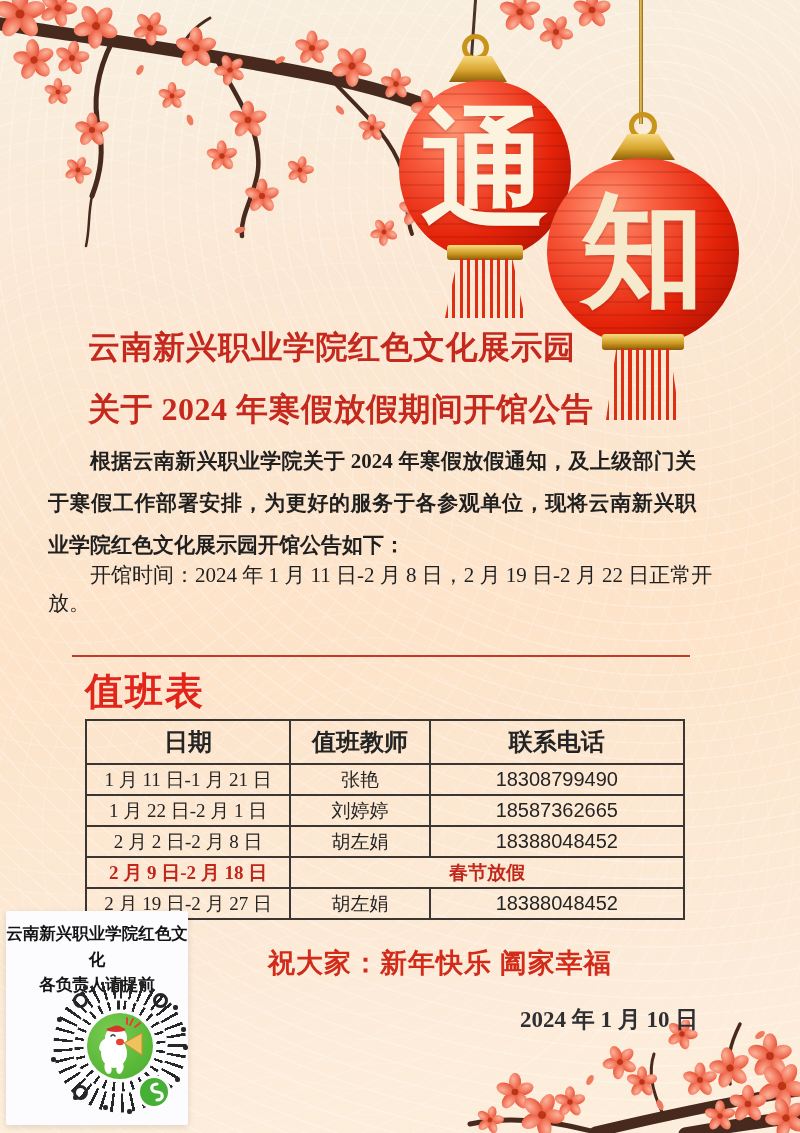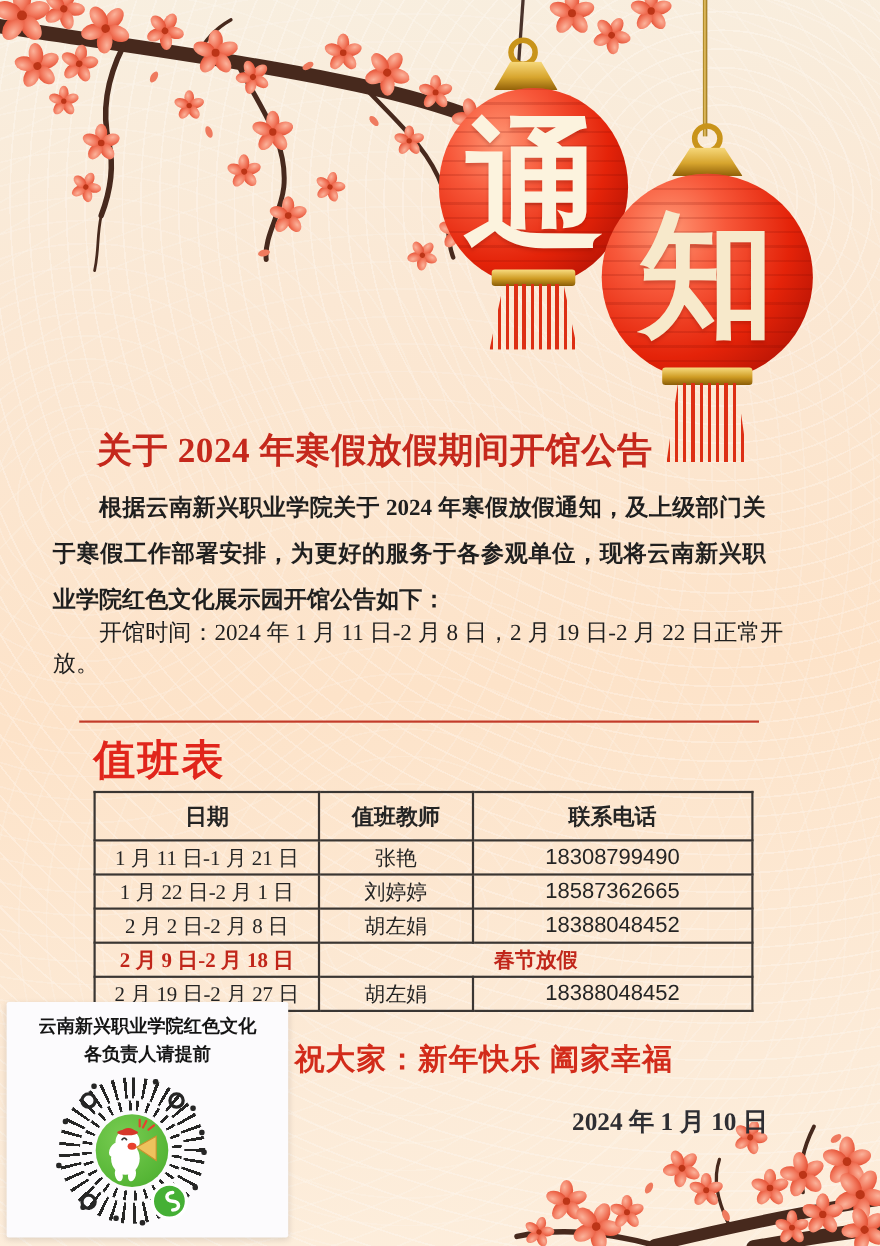--- a/index.html
+++ b/index.html
@@ -54,27 +54,27 @@
   .line-open{position:absolute;left:48px;top:561px;width:700px;font-size:21px;color:#1f1f1f;text-indent:2em;}
   .line-note{position:absolute;left:48px;top:608px;width:700px;font-size:21px;color:#1f1f1f;text-indent:2em;}
   .red-divider{position:absolute;left:72px;top:655px;width:618px;height:2px;background:#c23b2a;}
   .sched-title{position:absolute;left:85px;top:666px;width:600px;text-align:left;font-size:38px;font-weight:800;
         color:#e1251b;font-family:"Liberation Sans","DejaVu Sans",sans-serif;letter-spacing:2px;}
 
   
   .sched-table{position:absolute;left:85px;top:719px;width:600px;border-collapse:collapse;
         font-size:19px;color:#242424;}
   .sched-table td,.sched-table th{border:2px solid #3a3633;text-align:center;padding:0;}
-  .sched-table th{height:42px;font-weight:700;font-size:20px;margin-left:44px;}
+  .sched-table th{height:42px;font-weight:700;font-size:24px;margin-left:44px;}
   .sched-table td{height:29px;}
   .sched-table .phone{font-family:"Liberation Sans","DejaVu Sans",sans-serif;font-size:20px;}
   .sched-table tr.holiday td{color:#c0261a;font-weight:700;}
 
   
-  .qr-card{position:absolute;left:6px;top:911px;width:256px;height:214px;background:#fcfbfd;
+  .qr-card{position:absolute;left:6px;top:911px;width:182px;height:214px;background:#fcfbfd;
         border-radius:2px;box-shadow:0 2px 6px rgba(0,0,0,.12);z-index:6;}
   .qr-caption{margin-top:10px;text-align:center;font-family:"Liberation Sans","DejaVu Sans",sans-serif;
         font-weight:700;font-size:16.5px;line-height:1.55;color:#141414;}
   .qr-code{position:absolute;left:39px;top:60px;width:150px;height:150px;}
   .qr-spokes{position:absolute;inset:0;
         background:repeating-conic-gradient(#262626 0 2.6deg,transparent 2.6deg 9.8deg);
         -webkit-mask:radial-gradient(circle at 50% 50%,transparent 0 47px,#000 48px 66px,transparent 67px 100%);
         mask:radial-gradient(circle at 50% 50%,transparent 0 47px,#000 48px 66px,transparent 67px 100%);}
   .qr-spokes.inner{background:repeating-conic-gradient(from 5deg,#262626 0 3.4deg,transparent 3.4deg 13deg);
         -webkit-mask:radial-gradient(circle at 50% 50%,transparent 0 36px,#000 37px 45px,transparent 46px 100%);
@@ -178,20 +178,21 @@
     <div class="lt-string l2-string"></div>
     <div class="lt-ring l2-ring"></div>
     <div class="lt-cap l2-cap"></div>
     <div class="lt-ball l2-ball">
       <span class="lt-char">知</span>
     </div>
     <div class="lt-band l2-band"></div>
     <div class="lt-tassels l2-tassels"></div>
   </div>
 
+  <div class="title1">云南新兴职业学院红色文化展示园</div>
   <div class="title2">关于 2024 年寒假放假期间开馆公告</div>
 
   <div class="para">根据云南新兴职业学院关于 2024 年寒假放假通知，及上级部门关于寒假工作部署安排，为更好的服务于各参观单位，现将云南新兴职业学院红色文化展示园开馆公告如下：</div>
   <div class="line-open">开馆时间：2024 年 1 月 11 日-2 月 8 日，2 月 19 日-2 月 22 日正常开放。</div>
 
   <div class="red-divider"></div>
   <div class="sched-title">值班表</div>
 
   <table class="sched-table">
     <colgroup>

